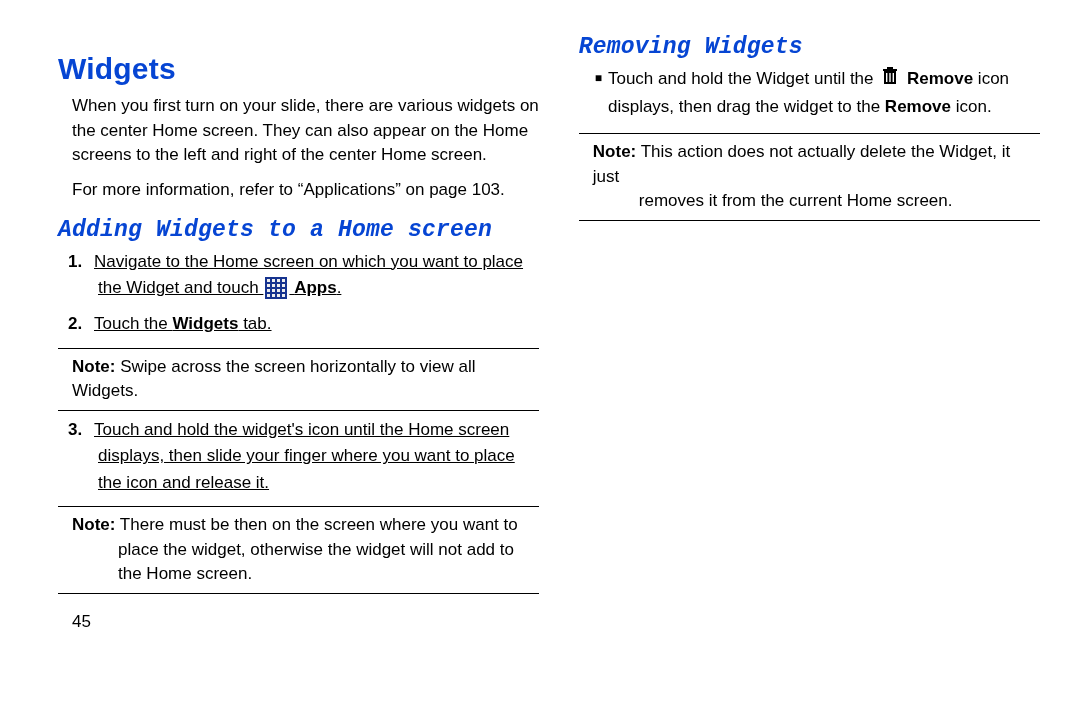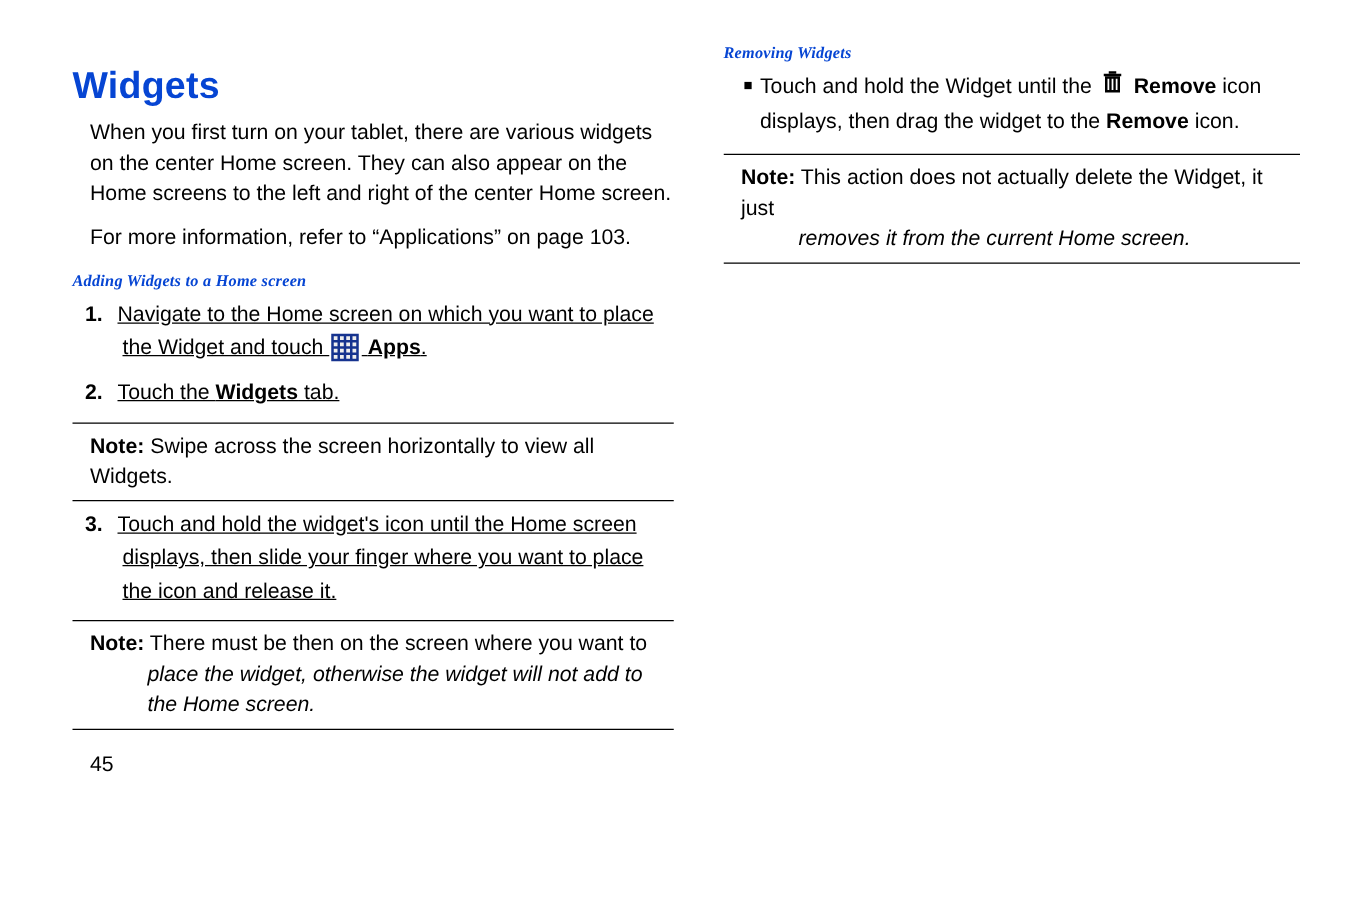--- a/index.html
+++ b/index.html
@@ -27,24 +27,24 @@
   h1.heading {
     color: #0645d3;
     font-family: Arial, Helvetica, sans-serif;
     font-weight: 900;
     font-size: 30px;
     margin: 0 0 8px 0;
     letter-spacing: 0.2px;
   }
   h2.subheading {
     color: #0645d3;
-    font-family: Liberation Serif, serif;
+    font-family: Liberation Mono, monospace;
     font-weight: 900;
     font-style: italic;
-    font-size: 13px;
+    font-size: 23px;
     margin: 14px 0 6px 0;
     letter-spacing: 0.2px;
   }
   p { margin: 0 0 10px 0; line-height: 1.45; }
   .indent { padding-left: 14px; }
   .ref-italic { }
   ol.steps {
     list-style: none;
     padding: 0 0 0 40px;
     margin: 4px 0;
@@ -61,21 +61,21 @@
     font-weight: 700;
   }
   .bold { font-weight: 700; text-align: center; }
   hr.rule {
     border: none;
     border-top: 1.5px solid #000;
     margin: 6px 0;
   }
   .note-block { padding-left: 14px; margin: 2px 0; }
   .note-block p { margin: 0; line-height:1.45; }
-  .note-line2 { padding-left: 46px; display:block;font-style:italic; }
+  .note-line2 { padding-left: 46px; display:block; }
   .note-label { font-weight:700; }
   .pagenum { margin-top: 18px; padding-left: 14px; }
 
   
   .apps-icon {
     display:inline-block;
     vertical-align: middle;
     width: 22px; height: 22px;
     background: #16338f;
     position: relative;
@@ -123,21 +123,21 @@
   }
 </style>
 </head>
 <body>
 
 <div class="page">
 
   <div class="col col-left">
     <h1 class="heading">Widgets</h1>
 
-    <p class="indent">When you first turn on your tablet, there are various widgets on the center Home screen. They can also appear on the Home screens to the left and right of the center Home screen.</p>
+    <p class="indent">When you first turn on your slide, there are various widgets on the center Home screen. They can also appear on the Home screens to the left and right of the center Home screen.</p>
     <p class="indent">
       <span>For more information, refer to </span><span class="ref-italic">“Applications”</span><span> on page 103.</span>
     </p>
 
     <h2 class="subheading">Adding Widgets to a Home screen</h2>
 
     <ol class="steps">
       <li>
         <span class="num">1.</span><span>Navigate to the Home screen on which you want to place the Widget and touch </span><span class="apps-icon"></span>
         <span class="bold">Apps</span><span>.</span>

